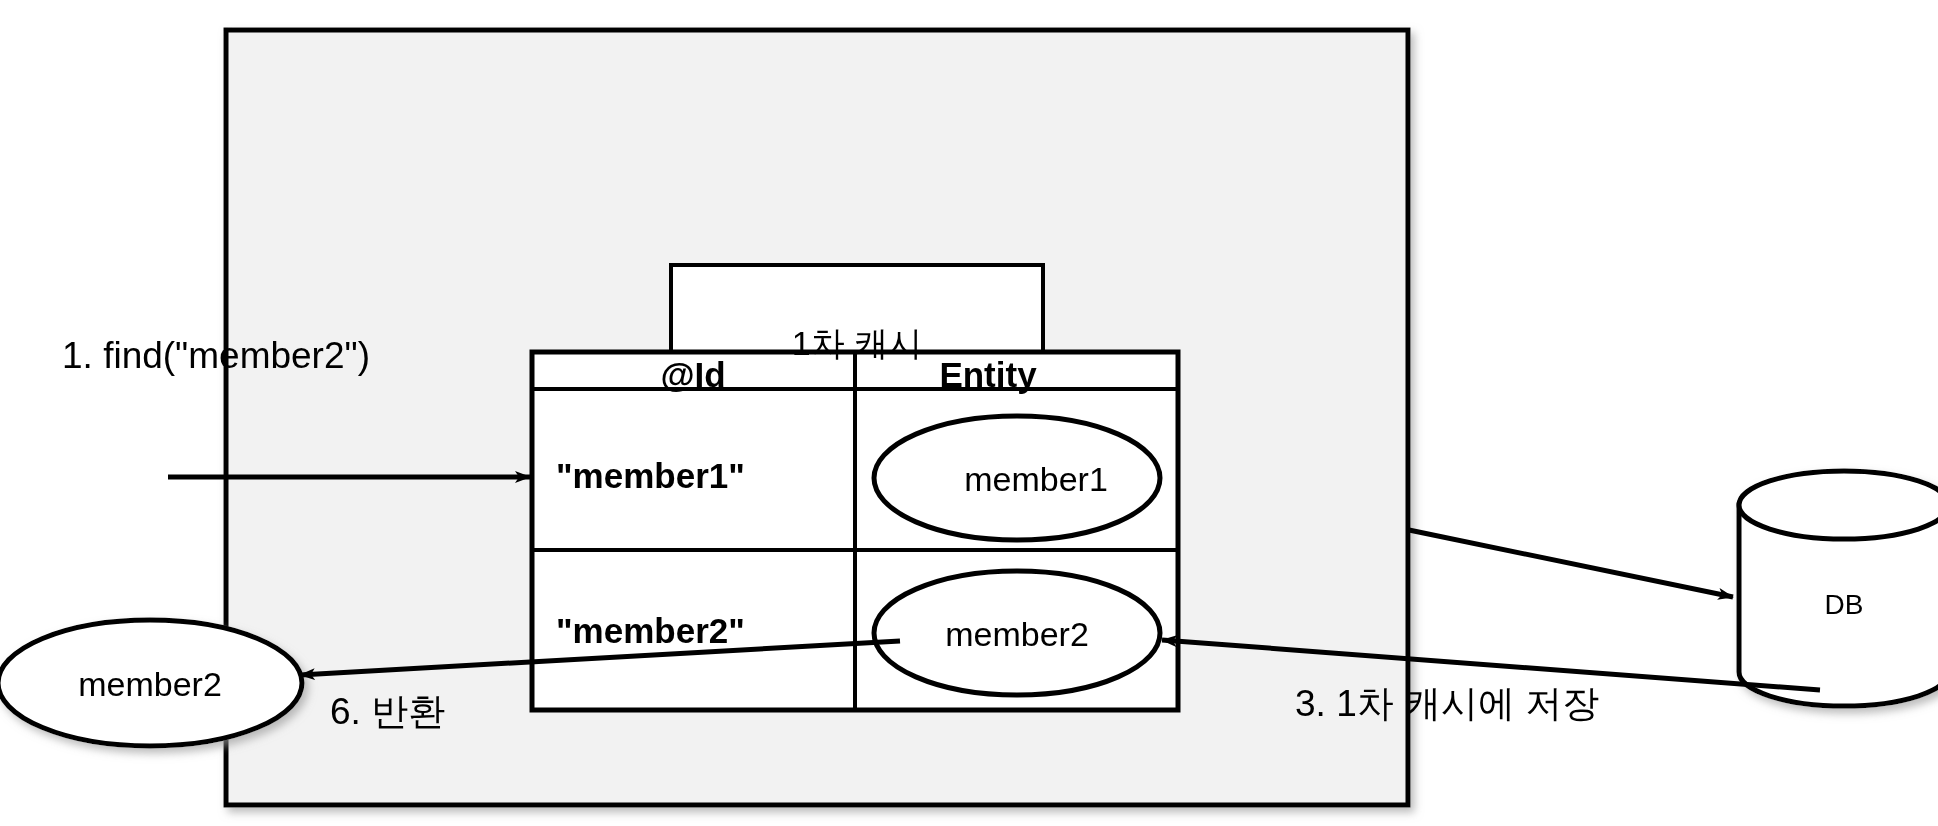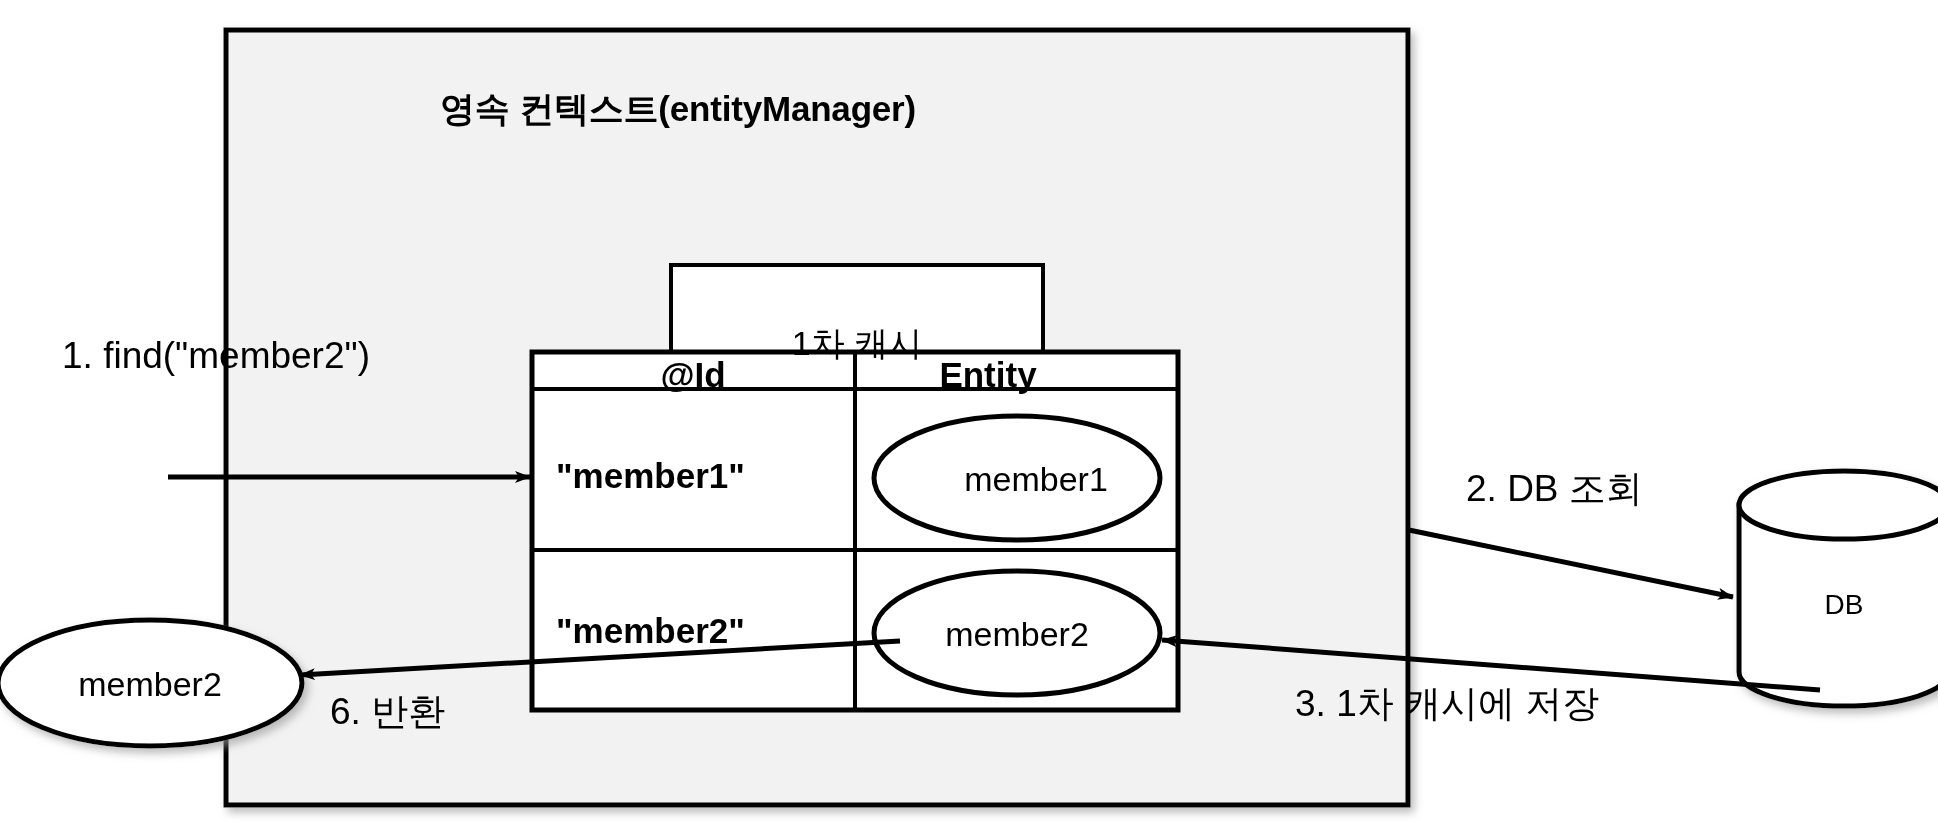--- a/index.html
+++ b/index.html
@@ -99,38 +99,36 @@
 
     <line x1="168" y1="477" x2="530" y2="477" stroke="#000000" stroke-width="5" marker-end="url(#arrowhead)"></line>
 
     <line x1="1409" y1="530" x2="1733" y2="597" stroke="#000000" stroke-width="5" marker-end="url(#arrowhead)"></line>
 
     <line x1="1820" y1="690" x2="1162" y2="640" stroke="#000000" stroke-width="5" marker-end="url(#arrowhead)"></line>
 
     <line x1="900" y1="641" x2="300" y2="675" stroke="#000000" stroke-width="5" marker-end="url(#arrowhead)"></line>
   </svg>
 
-  <div class="txt title-text center" style="left:678px; top:88px;">영속 컨텍스트(entityManager)</div>
 
   <div class="txt cache-label center" style="left:857px; top:289px;">1차 캐시</div>
 
   <div class="txt col-head center" style="left:693px; top:354px;">@Id</div>
   <div class="txt col-head center" style="left:988px; top:354px;">Entity</div>
 
   <div class="txt cell-key" style="left:556px; top:455px;">"member1"</div>
   <div class="txt ellipse-label center" style="left:1036px; top:459px;">member1</div>
 
   <div class="txt cell-key" style="left:556px; top:610px;">"member2"</div>
   <div class="txt ellipse-label center" style="left:1017px; top:614px;">member2</div>
 
   <div class="txt ellipse-label center" style="left:150px; top:664px;">member2</div>
 
   <div class="txt db-label center" style="left:1844px; top:588px;">DB</div>
 
   <div class="txt step-label" style="left:62px; top:334px;">1. find("member2")</div>
 
-  <div class="txt step-label" style="left:1466px; top:467px;">2. DB 조회</div>
 
   <div class="txt step-label" style="left:1278px; top:682px;margin-left:17px;">3. 1차 캐시에 저장</div>
 
   <div class="txt step-label" style="left:330px; top:690px;">6. 반환</div>
 
 </div>
 
 </body></html>

